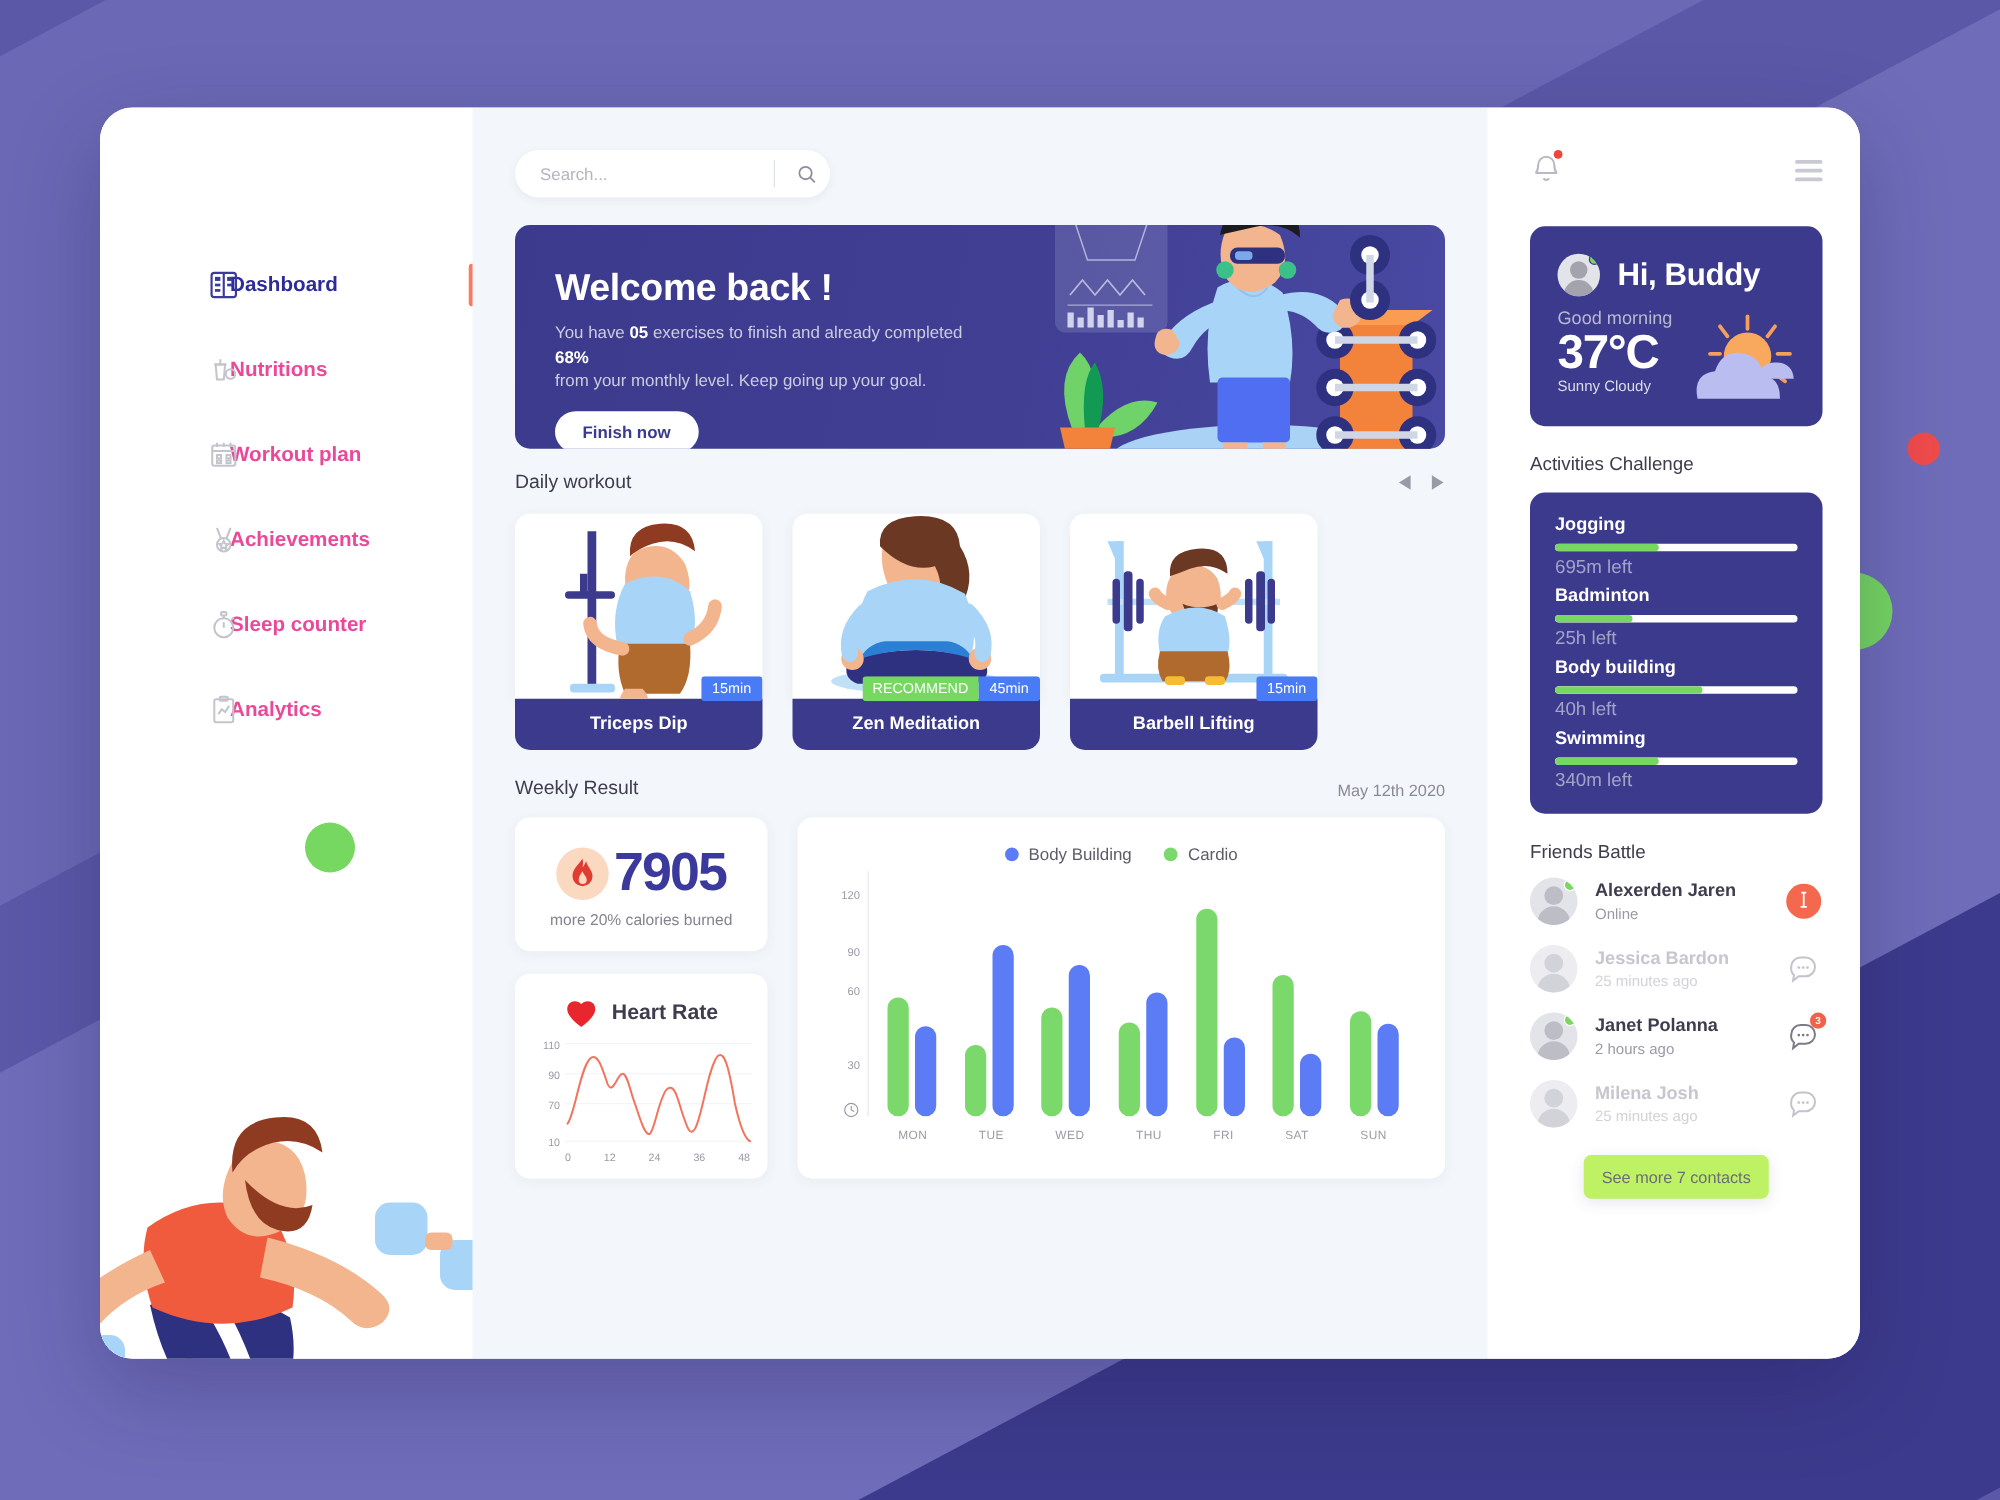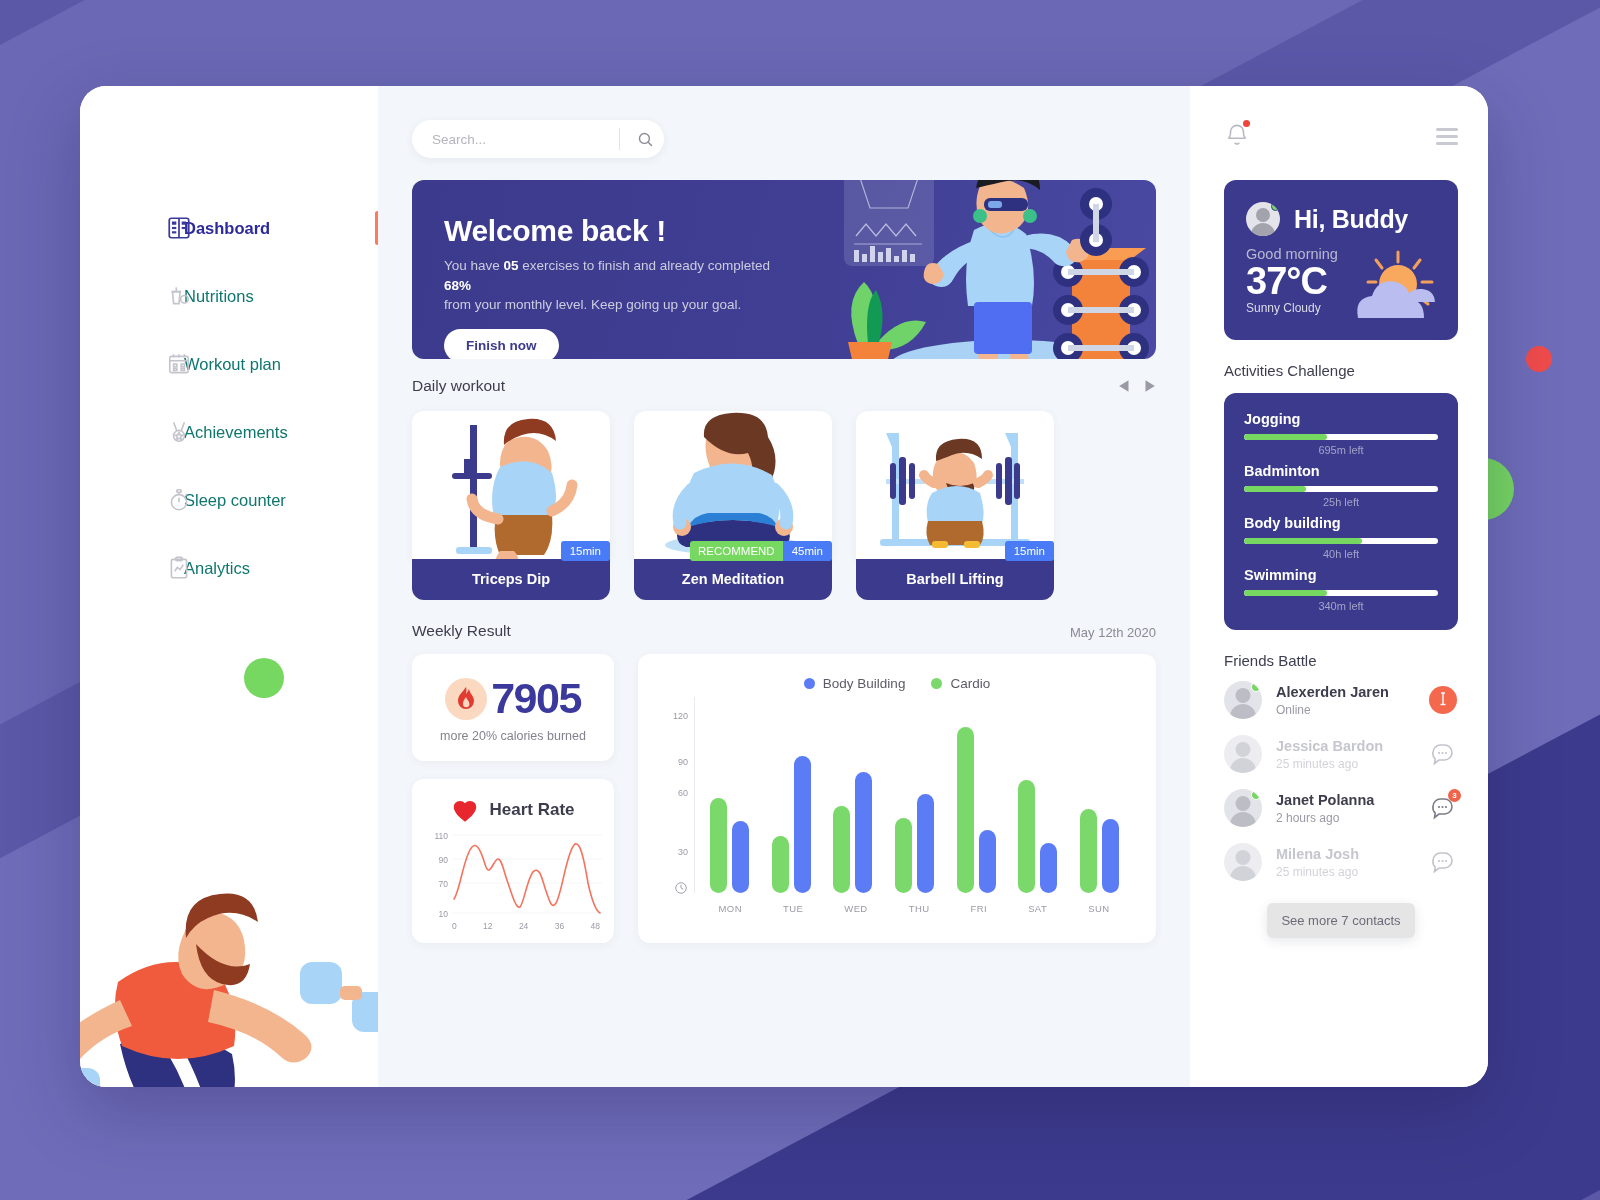--- a/index.html
+++ b/index.html
@@ -44,21 +44,21 @@
   
   .sidebar { width: 298px; background:#fff; padding-top: 52px; position: relative; flex: 0 0 298px; }
   .brand { font-size: 29px; font-weight: bold; color:#16151f; text-align:center; letter-spacing:-0.5px; }
   .nav { margin-top: 56px; }
   .nav-item {
     display: flex; align-items: center; height: 68px;
     padding-left: 82px; position: relative; cursor: pointer;
   }
   .nav-ico { width: 26px; height: 26px; margin-left: -82px; position:absolute; left: 168px; }
   .nav-ico svg { width: 26px; height: 26px; display:block; }
-  .nav-label { font-size: 16.5px; color:#0f766e; margin-left: 22px; }
+  .nav-label { font-size: 16.5px; color:#ec4899; margin-left: 22px; font-weight: bold; }
   .nav-item.active .nav-label { color:#2d2a9b; font-weight:bold; }
   .nav-item.active .bar {
     position:absolute; right:-2px; top:17px; width:5px; height:34px;
     background:#ff7a5c; border-radius:3px;
   }
   .sidebar-dot-green { position:absolute; width:40px; height:40px; border-radius:50%; background:#76d761; left:164px; top:572px; }
 
   
   .athlete { position:absolute; left:-80px; top:700px; width:420px; height:500px; pointer-events:none; }
 
@@ -168,41 +168,41 @@
   .hi-name { color:#fff; font-size:25px; font-weight:bold; letter-spacing:-0.3px; }
   .hi-greet { color:#b9b9d2; font-size:14.5px; margin-top:10px; }
   .hi-temp { color:#fff; font-size:38px; font-weight:bold; letter-spacing:-1px; margin-top:-2px; }
   .hi-cond { color:#dcdce9; font-size:12px; margin-top:-2px; }
   .weather-art { position:absolute; right:10px; bottom:12px; width:108px; height:78px; }
   .panel-title { font-size:15px; color:#3d3d4e; margin-top:22px; }
   .act-card { margin-top:14px; background:#3b3a8c; border-radius:12px; padding:18px 20px 18px; }
   .act-name { color:#fff; font-size:14.5px; font-weight:bold; }
   .act-track { height:6px; background:#fff; border-radius:3px; margin-top:7px; overflow:hidden; }
   .act-fill { height:100%; background:#76d761; border-radius:3px; }
-  .act-left { color:#a3a3c9; font-size:11px; text-align:center; margin-top:4px; }
+  .act-left { color:#a3a3c9; font-size:15px; text-align:left; margin-top:4px; }
   .act-item + .act-item { margin-top:7px; }
 
   .friends { margin-top:4px; }
   .friend { display:flex; align-items:center; gap:14px; padding:8px 0; }
   .avatar-lg { width:38px; height:38px; border-radius:50%; background:#e3e3ea; position:relative; overflow:hidden; flex:0 0 38px; }
   .avatar-lg .head { position:absolute; left:50%; top:7px; transform:translateX(-50%); width:15px; height:15px; border-radius:50%; background:#bdbdc6; }
   .avatar-lg .body { position:absolute; left:50%; top:23px; transform:translateX(-50%); width:26px; height:20px; border-radius:13px 13px 0 0; background:#bdbdc6; }
   .avatar-lg .online { border-color:#fff; width:10px; height:10px; right:1px; top:1px; }
   .friend-meta { flex:1; min-width:0; }
   .friend-name { font-size:14.5px; font-weight:bold; color:#3d3d4e; }
   .friend-time { font-size:12px; color:#9a9aa6; margin-top:2px; }
   .friend.dim .friend-name { color:#c6c6ce; }
   .friend.dim .friend-time { color:#d2d2d9; }
   .friend.dim .avatar-lg { background:#ececf1; }
   .friend.dim .avatar-lg .head, .friend.dim .avatar-lg .body { background:#d2d2d9; }
   .f-action { width:30px; height:30px; flex:0 0 30px; position:relative; cursor:pointer; display:flex; align-items:center; justify-content:center; }
   .f-badge { position:absolute; right:-3px; top:-4px; background:#f0634a; color:#fff; font-size:8px; width:13px; height:13px; border-radius:50%; display:flex; align-items:center; justify-content:center; font-weight:bold; }
   .battle-ico { width:28px; height:28px; border-radius:50%; background:#f4684d; display:flex; align-items:center; justify-content:center; }
   .see-more {
-    margin: 14px auto 12px; display:block; background:#e5e5e5; border:none; cursor:pointer;
+    margin: 14px auto 12px; display:block; background:#bef264; border:none; cursor:pointer;
     font-size:13px; color:#6c6c78; font-family:inherit; padding:10px 14px; border-radius:6px;
     box-shadow: 0 3px 12px rgba(60,70,110,0.13);
   }
 </style>
 </head>
 <body>
 
 <div class="bg">
   <div class="bg-band-1"></div>
   <div class="bg-band-2"></div>

